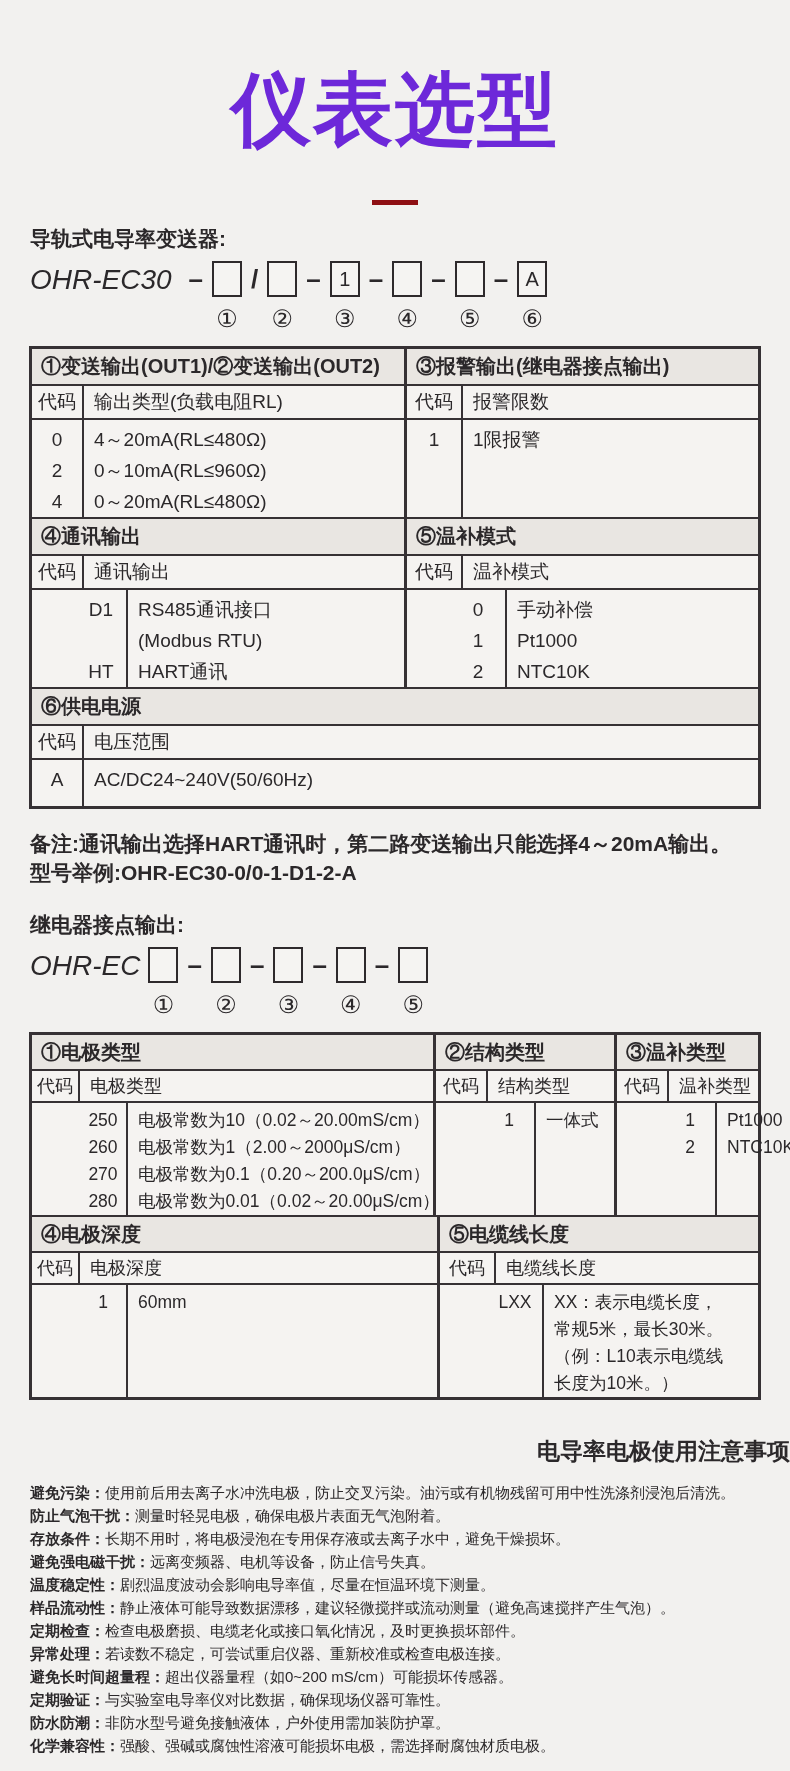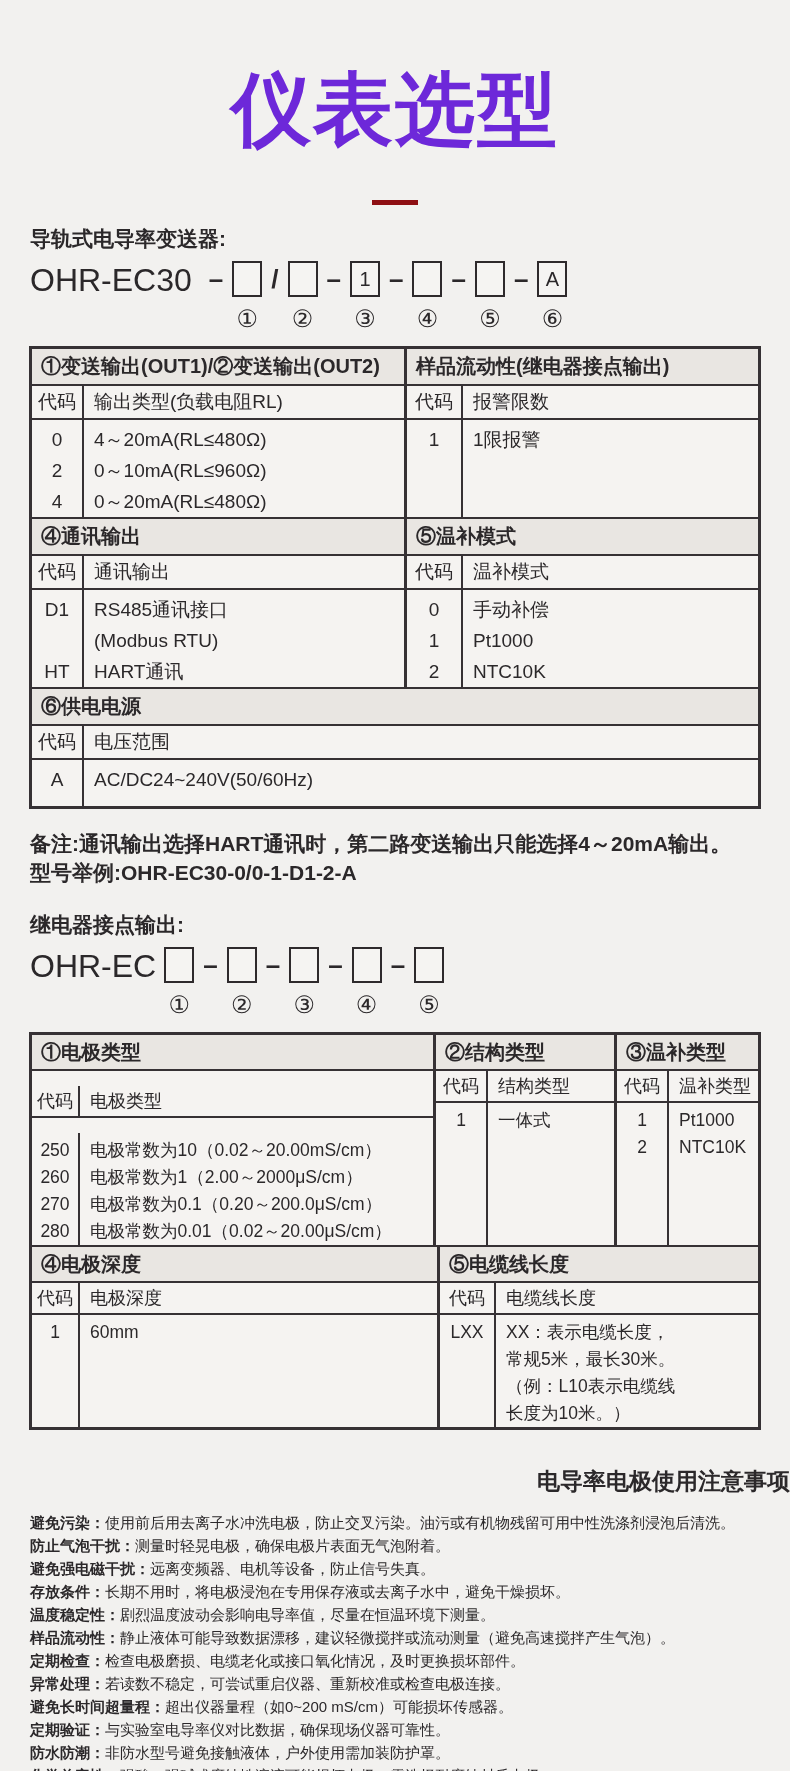--- a/index.html
+++ b/index.html
@@ -8,21 +8,21 @@
 
   
   .title{margin:64px 0 0;text-align:center;font-size:80px;line-height:92px;font-weight:900;letter-spacing:2px;color:#6d28d9;}
   .red-dash{width:46px;height:5px;margin:44px auto 0;background:#8e0f13;}
 
   
   .sec-heading{margin:20px 0 0 30px;font-size:21px;font-weight:bold;line-height:28px;}
 
   
   .model-row{display:flex;align-items:flex-start;margin:8px 0 0 30px;}
-  .model-prefix{font-size:32px;line-height:38px;font-weight:500;letter-spacing:0;margin-right:8px;white-space:nowrap;}
+  .model-prefix{font-size:28px;line-height:38px;font-weight:500;letter-spacing:0;margin-right:8px;white-space:nowrap;font-style:italic;}
   .model-sep{font-size:26px;line-height:36px;font-weight:600;margin:0 9px;}
   .model-unit{display:inline-flex;flex-direction:column;align-items:center;}
   .model-box{width:30px;height:36px;box-sizing:border-box;border:2px solid #2e2a2c;display:flex;align-items:center;justify-content:center;font-size:20px;background:#f5f4f2;}
   .model-circle{margin-top:9px;font-size:24px;line-height:26px;}
 
   
   .sel-table{width:732px;box-sizing:border-box;margin:14px 0 6px 29px;border:3px solid #363134;background:#f5f3f1;}
   .t-section{display:flex;}
   .t-section + .t-section{border-top:2px solid #363134;}
   .t-col{display:flex;flex-direction:column;min-width:0;}
@@ -33,35 +33,35 @@
   .t-code{flex:0 0 52px;width:52px;text-align:center;border-right:2px solid #363134;box-sizing:border-box;}
   .t-desc{flex:1;padding-left:10px;min-width:0;}
   .t-data{display:flex;flex:1;}
   .t-code-col,.t-desc-col{padding-top:4px;}
   .t-line{height:31px;line-height:31px;font-size:19px;white-space:nowrap;}
 
   #table1 .t1-s0 .c0,#table1 .t1-s1 .c0{flex:0 0 372px;}
   #table1 .t1-s0 .c1,#table1 .t1-s1 .c1{flex:1;}
   #table1 .c1 .t-code{flex-basis:56px;width:56px;}
   #table1 .t1-s0 .t-data{min-height:92px;}
-  #table1 .t1-s1 .t-data{min-height:96px;}
+  #table1 .t1-s1 .t-data{min-height:96px;padding-left:44px;}
   #table1 .t1-s2 .t-data{min-height:46px;}
 
   #table2 .t-sec-header{height:34px;line-height:34px;}
   #table2 .t-colhead{height:30px;line-height:30px;font-size:18px;}
   #table2 .t-line{height:27px;line-height:27px;font-size:17.5px;}
   #table2 .t-code{flex-basis:48px;width:48px;}
-  #table2 .t2-s0 .c0{flex:0 0 401px;gap:15px;}
+  #table2 .t2-s0 .c0{flex:0 0 401px;}
   #table2 .t2-s0 .c1{flex:0 0 178px;}
   #table2 .t2-s0 .c2{flex:1;}
   #table2 .t2-s0 .c1 .t-code,#table2 .t2-s0 .c2 .t-code{flex-basis:52px;width:52px;}
   #table2 .t2-s1 .c0{flex:0 0 405px;border-radius:9px;}
   #table2 .t2-s1 .c1{flex:1;justify-content:center;}
   #table2 .t2-s1 .c1 .t-code{flex-basis:56px;width:56px;}
-  #table2 .t-data{min-height:112px;}
+  #table2 .t-data{min-height:112px;padding-left:48px;}
 
   
   .remark{margin:0 0 0 30px;font-size:21px;line-height:29px;font-weight:600;}
   .remark.first{margin-top:20px;}
 
   .sec-heading.electrode{margin-top:24px;}
 
   
   .notes-title{margin:36px 0 14px;text-align:right;font-size:23px;font-weight:bold;}
   .notes{margin:0 28px 0 30px;}
@@ -125,21 +125,21 @@
               <div class="t-line">4</div>
             </div>
             <div class="t-desc t-desc-col">
               <div class="t-line">4～20mA(RL≤480Ω)</div>
               <div class="t-line">0～10mA(RL≤960Ω)</div>
               <div class="t-line">0～20mA(RL≤480Ω)</div>
             </div>
           </div>
         </div>
         <div class="t-col c1">
-          <div class="t-sec-header">样品流动性(继电器接点输出)</div>
+          <div class="t-sec-header">③报警输出(继电器接点输出)</div>
           <div class="t-colhead">
             <div class="t-code">代码</div>
             <div class="t-desc">报警限数</div>
           </div>
           <div class="t-data">
             <div class="t-code t-code-col">
               <div class="t-line">1</div>
             </div>
             <div class="t-desc t-desc-col">
               <div class="t-line">1限报警</div>
@@ -330,22 +330,22 @@
             </div>
           </div>
         </div>
       </div>
     </div>
 
   <h2 class="notes-title">电导率电极使用注意事项</h2>
   <div class="notes" id="notes">
       <p class="note-item"><span class="note-label">避免污染：</span><span class="note-text">使用前后用去离子水冲洗电极，防止交叉污染。油污或有机物残留可用中性洗涤剂浸泡后清洗。</span></p>
       <p class="note-item"><span class="note-label">防止气泡干扰：</span><span class="note-text">测量时轻晃电极，确保电极片表面无气泡附着。</span></p>
+      <p class="note-item"><span class="note-label">存放条件：</span><span class="note-text">长期不用时，将电极浸泡在专用保存液或去离子水中，避免干燥损坏。</span></p>
       <p class="note-item"><span class="note-label">避免强电磁干扰：</span><span class="note-text">远离变频器、电机等设备，防止信号失真。</span></p>
-      <p class="note-item"><span class="note-label">存放条件：</span><span class="note-text">长期不用时，将电极浸泡在专用保存液或去离子水中，避免干燥损坏。</span></p>
       <p class="note-item"><span class="note-label">温度稳定性：</span><span class="note-text">剧烈温度波动会影响电导率值，尽量在恒温环境下测量。</span></p>
       <p class="note-item"><span class="note-label">样品流动性：</span><span class="note-text">静止液体可能导致数据漂移，建议轻微搅拌或流动测量（避免高速搅拌产生气泡）。</span></p>
       <p class="note-item"><span class="note-label">定期检查：</span><span class="note-text">检查电极磨损、电缆老化或接口氧化情况，及时更换损坏部件。</span></p>
       <p class="note-item"><span class="note-label">异常处理：</span><span class="note-text">若读数不稳定，可尝试重启仪器、重新校准或检查电极连接。</span></p>
       <p class="note-item"><span class="note-label">避免长时间超量程：</span><span class="note-text">超出仪器量程（如0~200 mS/cm）可能损坏传感器。</span></p>
       <p class="note-item"><span class="note-label">定期验证：</span><span class="note-text">与实验室电导率仪对比数据，确保现场仪器可靠性。</span></p>
       <p class="note-item"><span class="note-label">防水防潮：</span><span class="note-text">非防水型号避免接触液体，户外使用需加装防护罩。</span></p>
       <p class="note-item"><span class="note-label">化学兼容性：</span><span class="note-text">强酸、强碱或腐蚀性溶液可能损坏电极，需选择耐腐蚀材质电极。</span></p>
     </div>
 

